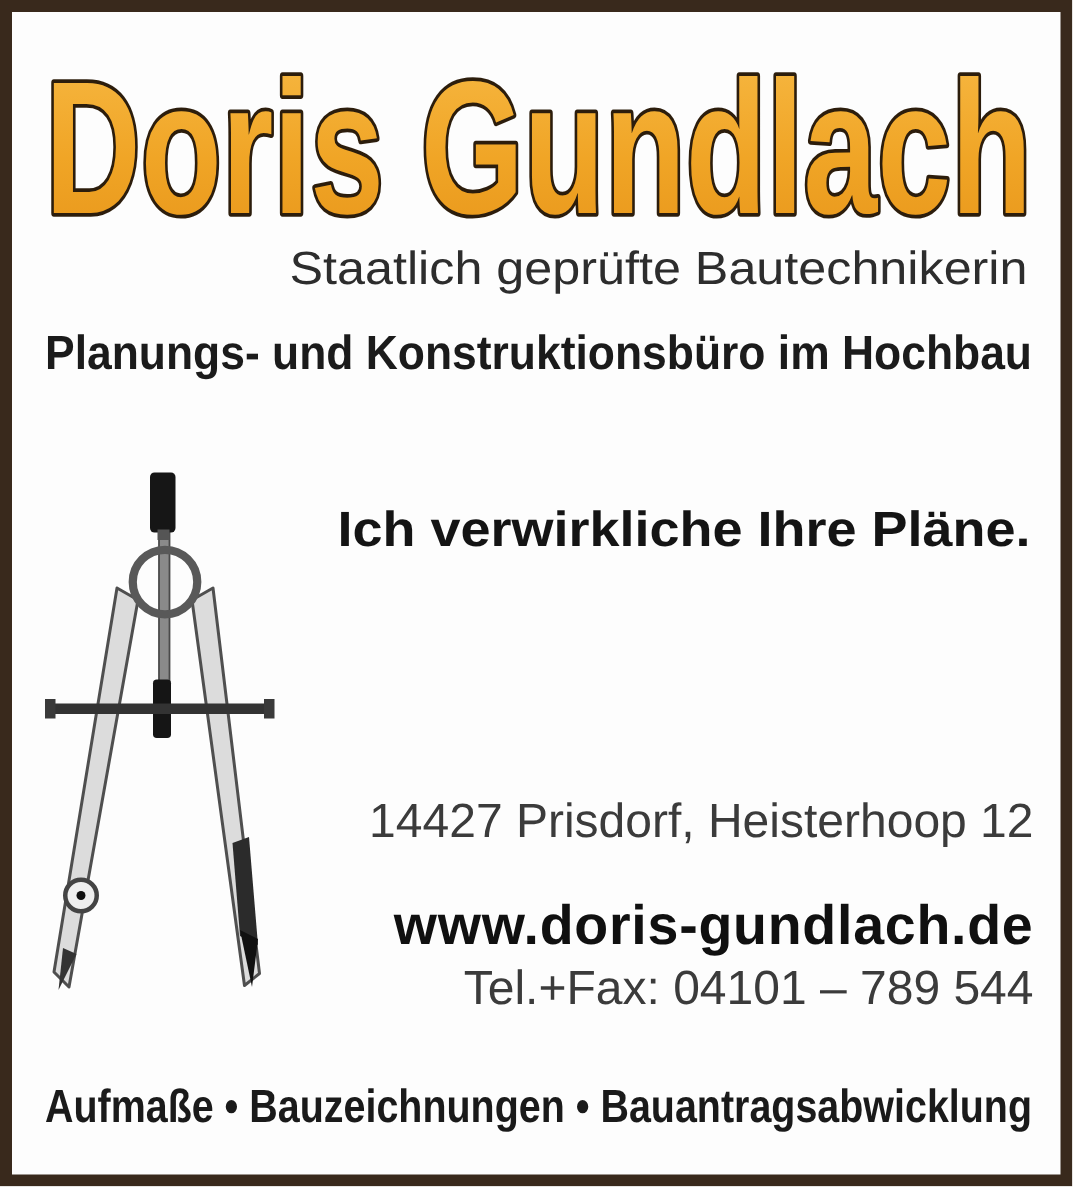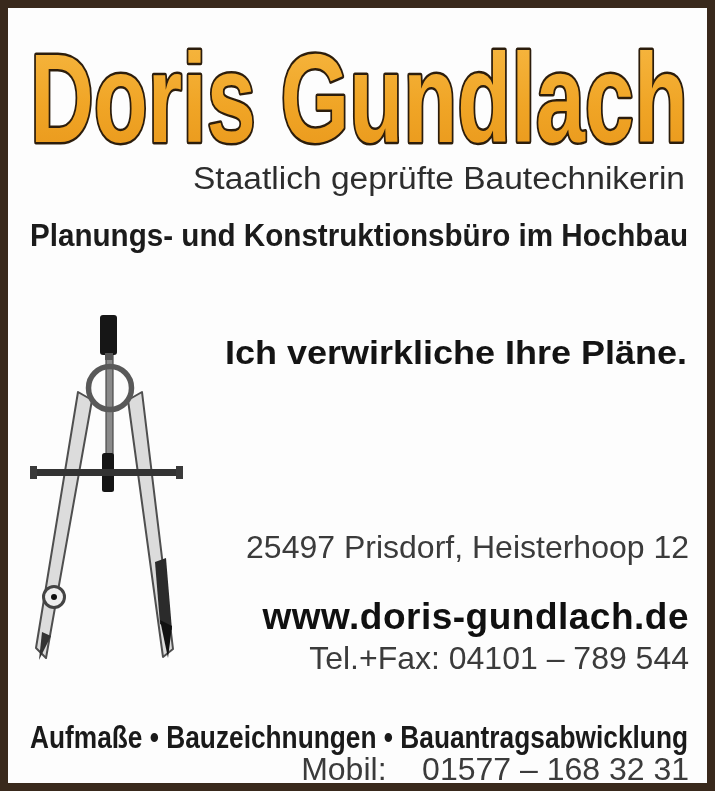--- a/index.html
+++ b/index.html
@@ -102,23 +102,22 @@
     <rect x="6" y="169" width="145" height="7" fill="#333"></rect>
     <rect x="2" y="166" width="7" height="13" fill="#3a3a3a"></rect>
     <rect x="148" y="166" width="7" height="13" fill="#3a3a3a"></rect>
   </svg>
 
   <svg class="abs slogan-svg" width="470" height="44" viewBox="0 0 470 44">
     <text x="3" y="32" font-size="33" font-weight="bold" fill="#141414" textLength="462" lengthAdjust="spacingAndGlyphs">Ich verwirkliche Ihre Pläne.</text>
   </svg>
 
   <div class="contact-block">
-    <div>25497 Prisdorf, Heisterhoop 12</div>
+    <div>14427 Prisdorf, Heisterhoop 12</div>
     <div>Tel.+Fax: 04101 – 789 544</div>
-    <div>Mobil:&nbsp;&nbsp;&nbsp; 01577 – 168 32 31</div>
   </div>
 
   <div class="website">www.doris-gundlach.de</div>
 
   <svg class="abs services-svg" width="666" height="48" viewBox="0 0 666 48">
     <text x="3" y="36" font-size="31" font-weight="bold" fill="#1a1a1a" textLength="658" lengthAdjust="spacingAndGlyphs">Aufmaße • Bauzeichnungen • Bauantragsabwicklung</text>
   </svg>
 
 </div>
 

